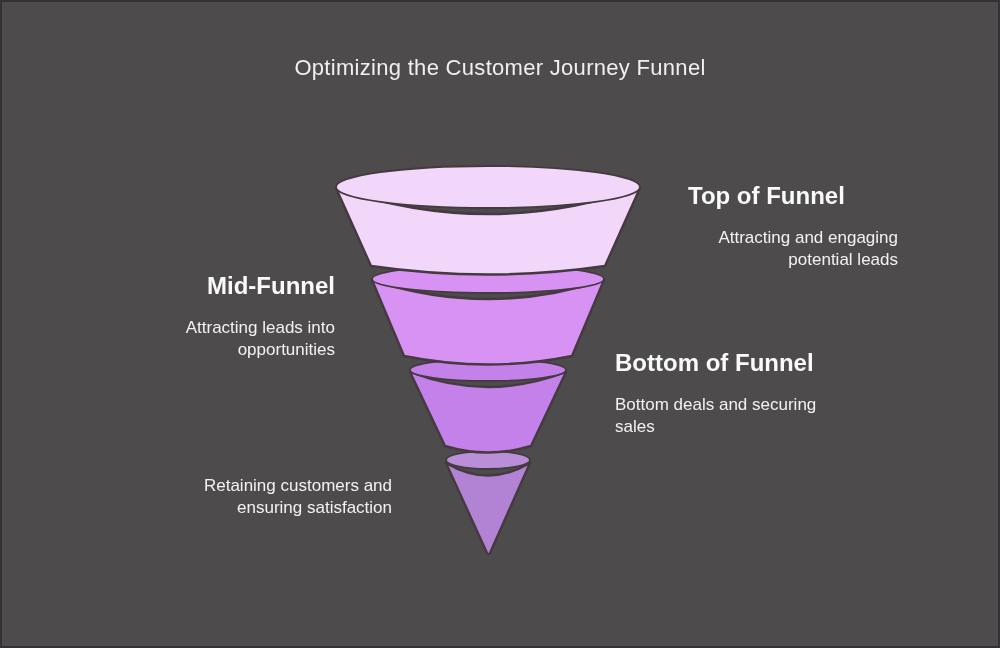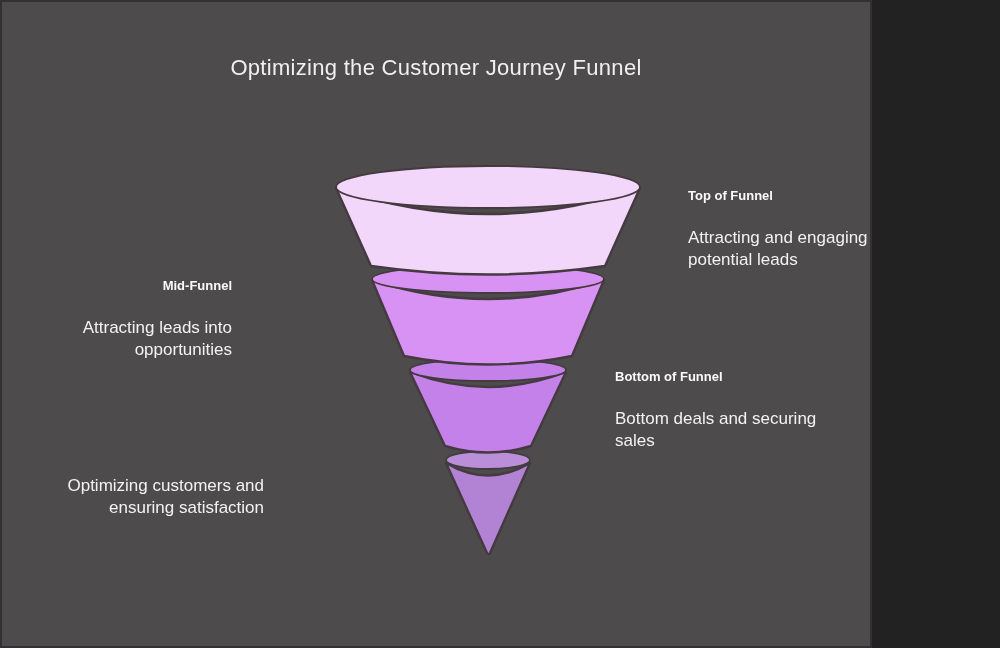--- a/index.html
+++ b/index.html
@@ -3,21 +3,21 @@
 <meta charset="utf-8">
 <style>
   html, body {
     margin: 0;
     padding: 0;
     background: #222;
     font-family: "Liberation Sans", sans-serif;
   }
   .canvas {
     position: relative;
-    width: 872px;
+    width: 1000px;
     height: 648px;
     background: var(--background, #4d4b4c);
     border: 2px solid var(--border, #343134);
     box-sizing: border-box;
     overflow: hidden;
   }
   .title {
     position: absolute;
     left: 0;
     right: 0;
@@ -42,21 +42,21 @@
   }
   .seg-top {
     stroke: var(--stroke, #443a40);
     stroke-width: 1.8;
   }
   .stage-label {
     position: absolute;
   }
   .stage-label.align-right { text-align: right; }
   .stage-name {
-    font-size: 13px;
+    font-size: 24px;
     line-height: 26px;
     font-weight: 700;
     color: var(--heading-text, #fbfafb);
     white-space: nowrap;
   }
   .stage-desc {
     margin-top: 18px;
     font-size: 17px;
     line-height: 22px;
     color: var(--body-text, #f3f2f3);
@@ -88,34 +88,34 @@
     </g>
 
     <g>
       <path class="seg-body" d="M 334 186 Q 486 238 638 186 L 603 264 Q 486 281 369 264 Z" fill="#f2d7fa"></path>
       <ellipse class="seg-top" cx="486" cy="185" rx="152" ry="21" fill="#f2d7fa"></ellipse>
     </g>
   </svg>
 
   <div class="stage-label" style="left:686px; top:181px; width:230px;">
     <div class="stage-name">Top of Funnel</div>
-    <div class="stage-desc" style="max-width:210px;">Attracting and engaging
+    <div class="stage-desc" style="max-width:210px;text-align:right;">Attracting and engaging
 potential leads</div>
   </div>
 
-  <div class="stage-label align-right" style="right:638px; top:271px; width:200px;">
+  <div class="stage-label align-right" style="right:663px; top:271px; width:200px;">
     <div class="stage-name">Mid-Funnel</div>
     <div class="stage-desc">Attracting leads into
 opportunities</div>
   </div>
 
-  <div class="stage-label" style="left:613px; top:362px; width:240px;">
+  <div class="stage-label" style="left:613px; top:348px; width:240px;">
     <div class="stage-name">Bottom of Funnel</div>
     <div class="stage-desc" style="max-width:230px;">Bottom deals and securing
 sales</div>
   </div>
 
   <div class="stage-label align-right" style="right:606px; top:455px; width:215px;">
-    <div class="stage-desc">Optimizing customers and
+    <div class="stage-desc">Retaining customers and
 ensuring satisfaction</div>
   </div>
 
 </div>
 
 </body></html>

